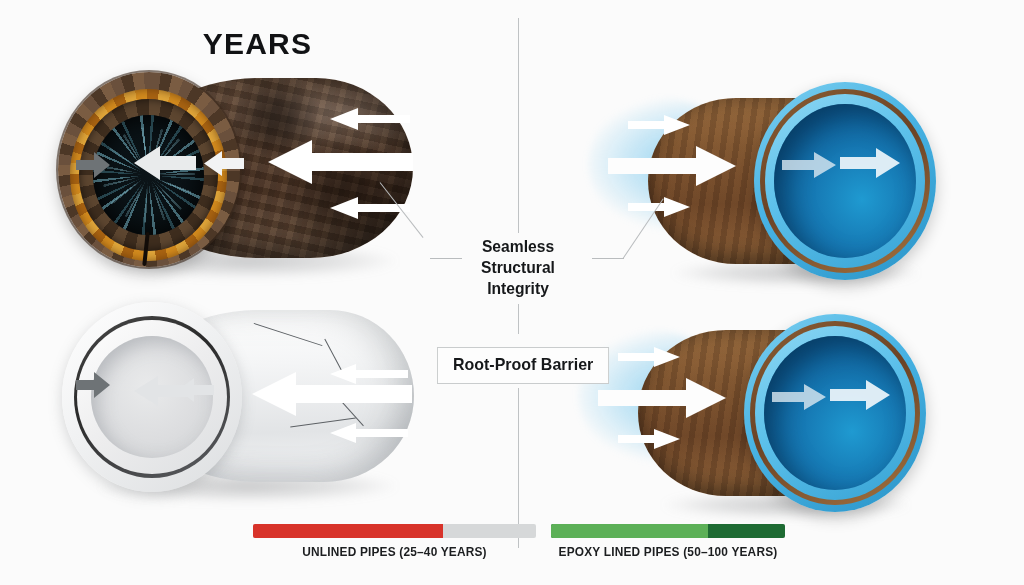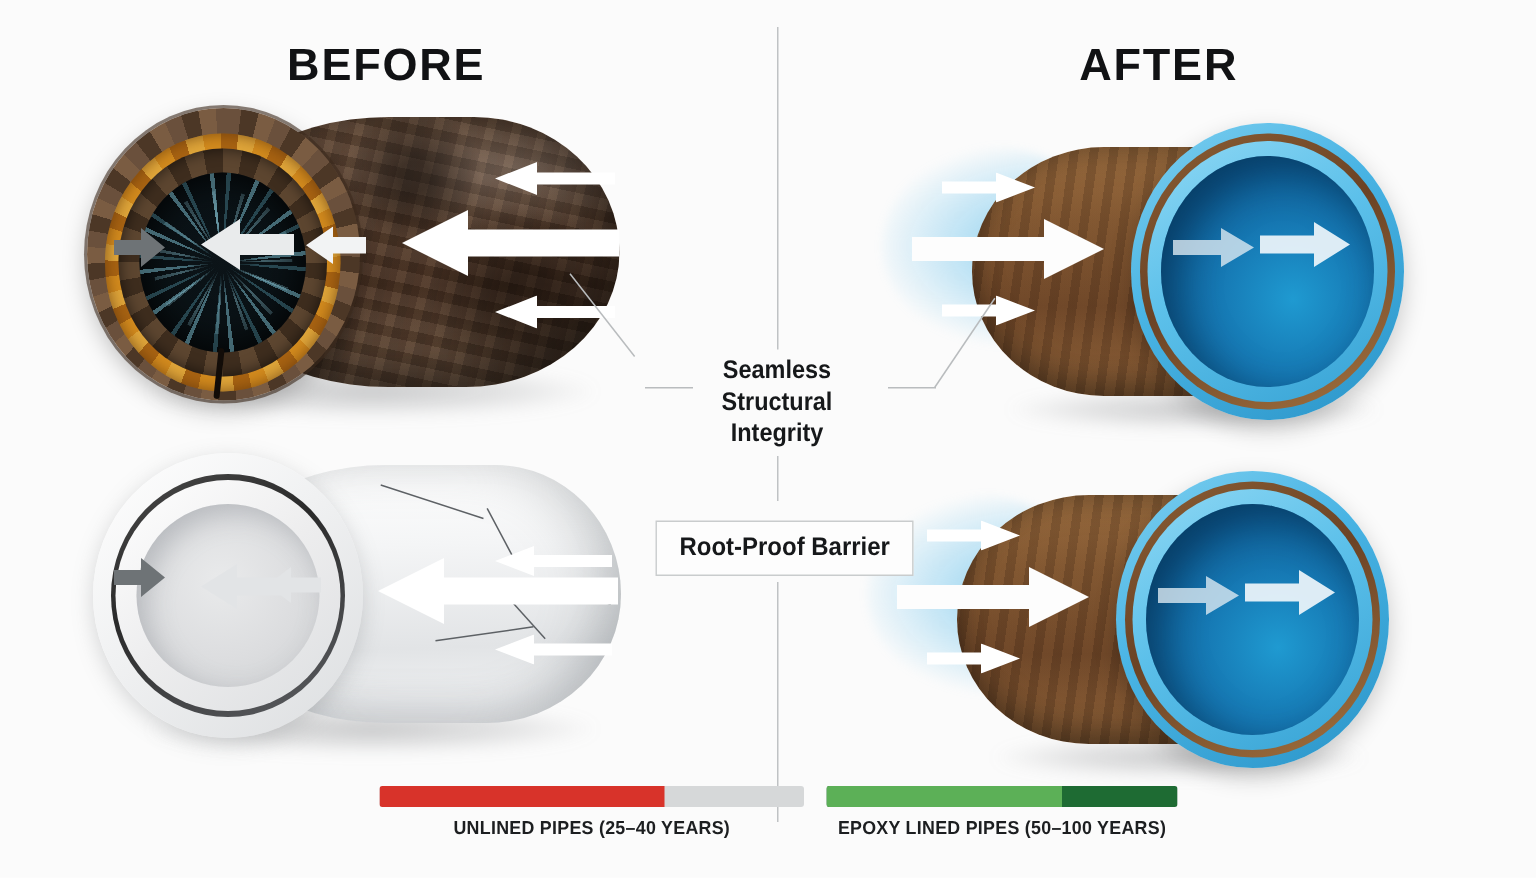--- a/index.html
+++ b/index.html
@@ -218,22 +218,21 @@
     transform:scaleX(.95);
   }
   #legend-left{left:253px;top:524px;width:283px;}
   #legend-right{left:551px;top:524px;width:234px;}
 </style>
 </head>
 <body>
 
 <div class="stage">
 
-  <div class="heading" id="heading-before">BEFORE</div>
-  <div class="heading" id="heading-after">AFTER</div>
+  <div class="heading" id="heading-before">YEARS</div>
 
   <div class="divider" id="divider-top"></div>
   <div class="divider" id="divider-mid"></div>
   <div class="divider" id="divider-bot"></div>
 
   <div class="pipe" id="pipe-before-rusty">
     <div class="pipe-shadow" style="left:40px;top:178px;width:300px;height:34px;"></div>
     <div class="rusty-body"></div>
     <div class="rusty-face">
       <div class="rust-ring">

